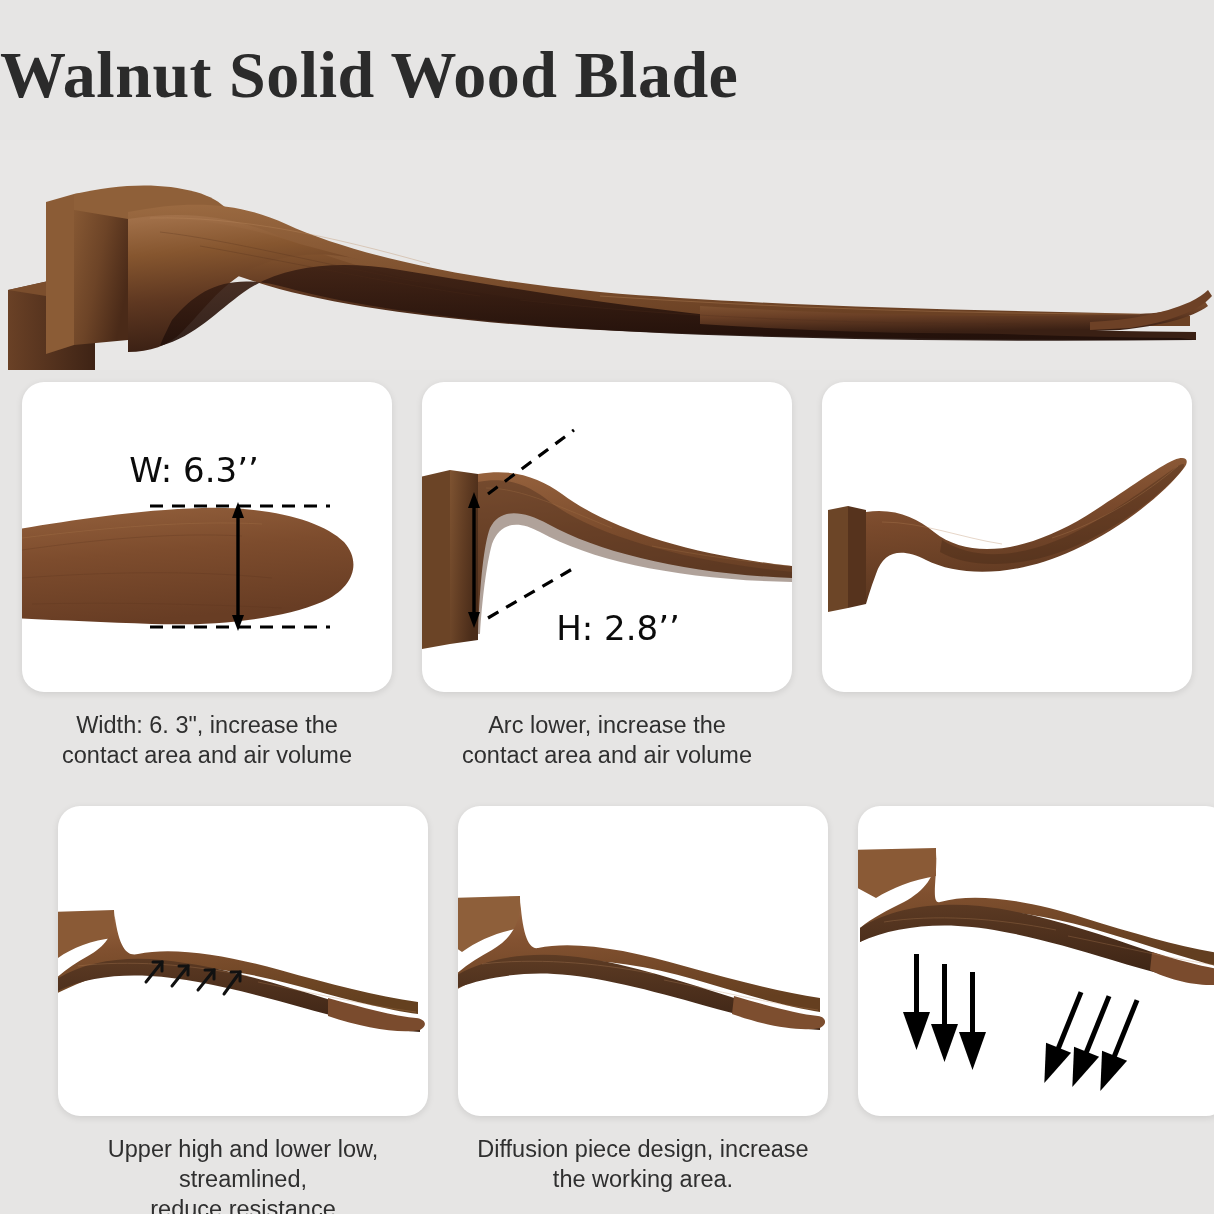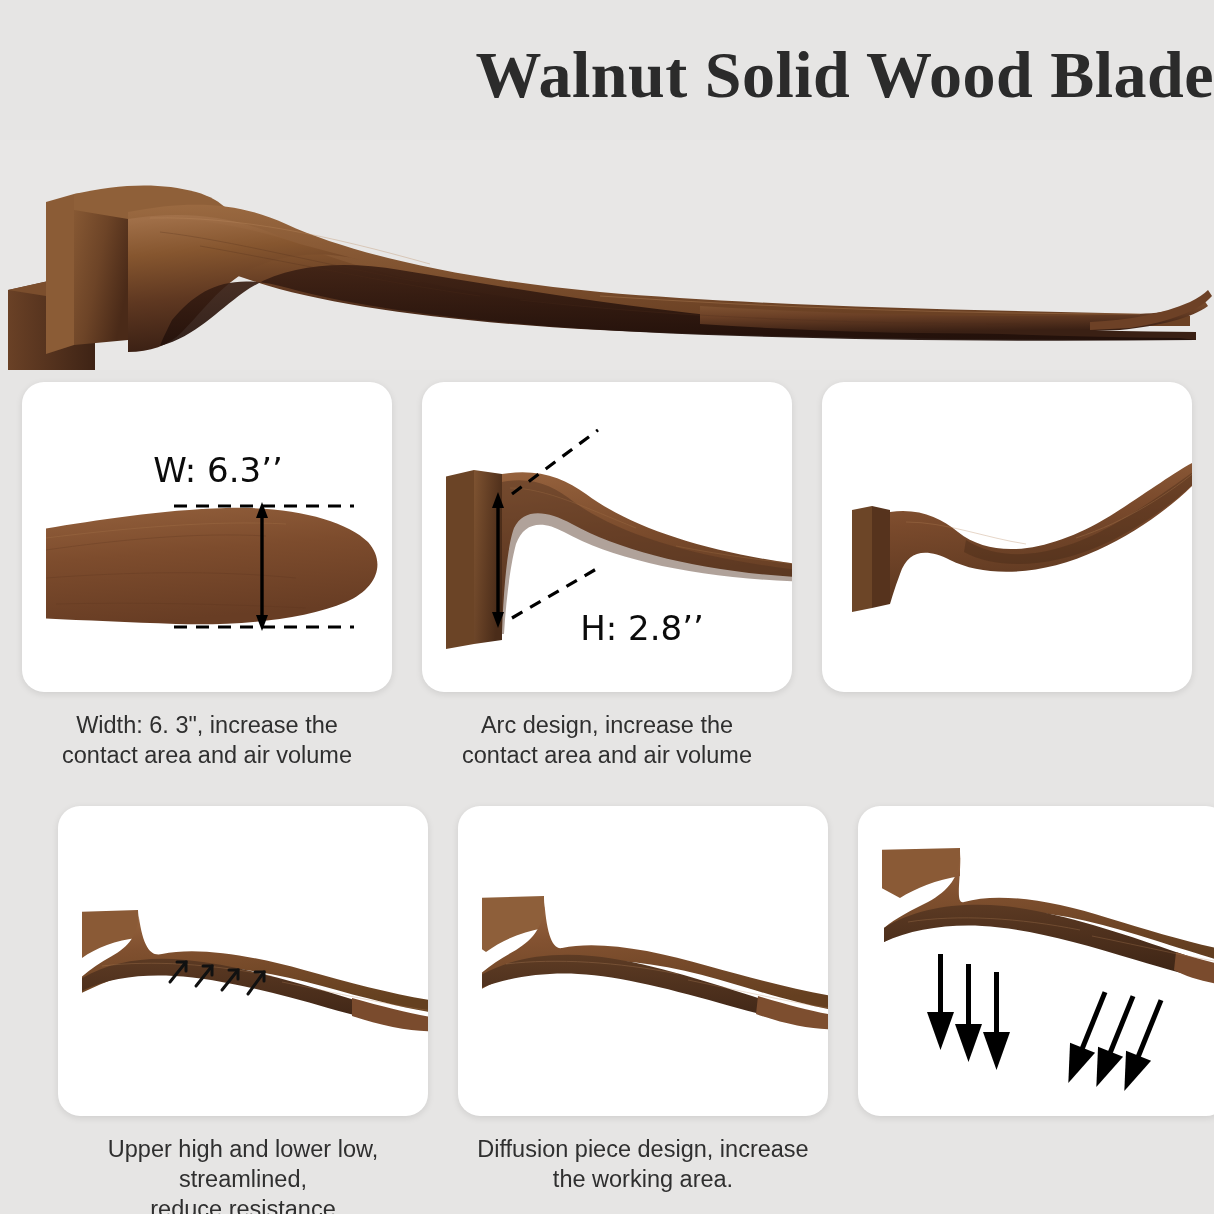--- a/index.html
+++ b/index.html
@@ -12,21 +12,21 @@
     overflow: hidden;
     position: relative;
   }
 
   
   .page-title {
     position: absolute;
     top: 42px;
     left: 0;
     width: 1214px;
-    text-align: right;
+    text-align: left;
     font-family: "Liberation Serif", serif;
     font-size: 66px;
     font-weight: 700;
     letter-spacing: 0.5px;
     color: #2b2b2b;
     line-height: 1;
   }
 
   
   .hero {
@@ -54,21 +54,20 @@
   }
   .card {
     width: 370px;
     height: 310px;
     background: #ffffff;
     border-radius: 22px;
     box-shadow: 0 2px 7px rgba(0,0,0,0.10);
     overflow: hidden;
     position: relative;
     flex: 0 0 370px;
-    padding-left: 24px;
   }
   .card svg { display: block; width: 370px; height: 310px; }
 
   .captions-row {
     display: flex;
     gap: 30px;
     margin-top: 18px;
   }
   .caption {
     width: 370px;
@@ -295,21 +294,21 @@
           <path d="M80,292 C98,252 126,226 168,214 C214,202 258,200 300,200" stroke-width="2.6"></path>
         </g>
       </svg>
     </div>
 
   </div>
 
   <div class="captions-row">
     <div class="caption">Width: 6. 3", increase the
 contact area and air volume</div>
-    <div class="caption">Arc design, increase the
+    <div class="caption">Arc lower, increase the
 contact area and air volume</div>
   </div>
 </div>
 
 <div class="grid row2">
   <div class="cards-row">
 
     <div class="card">
       <svg viewBox="0 0 370 310" xmlns="http://www.w3.org/2000/svg">
         <defs>

